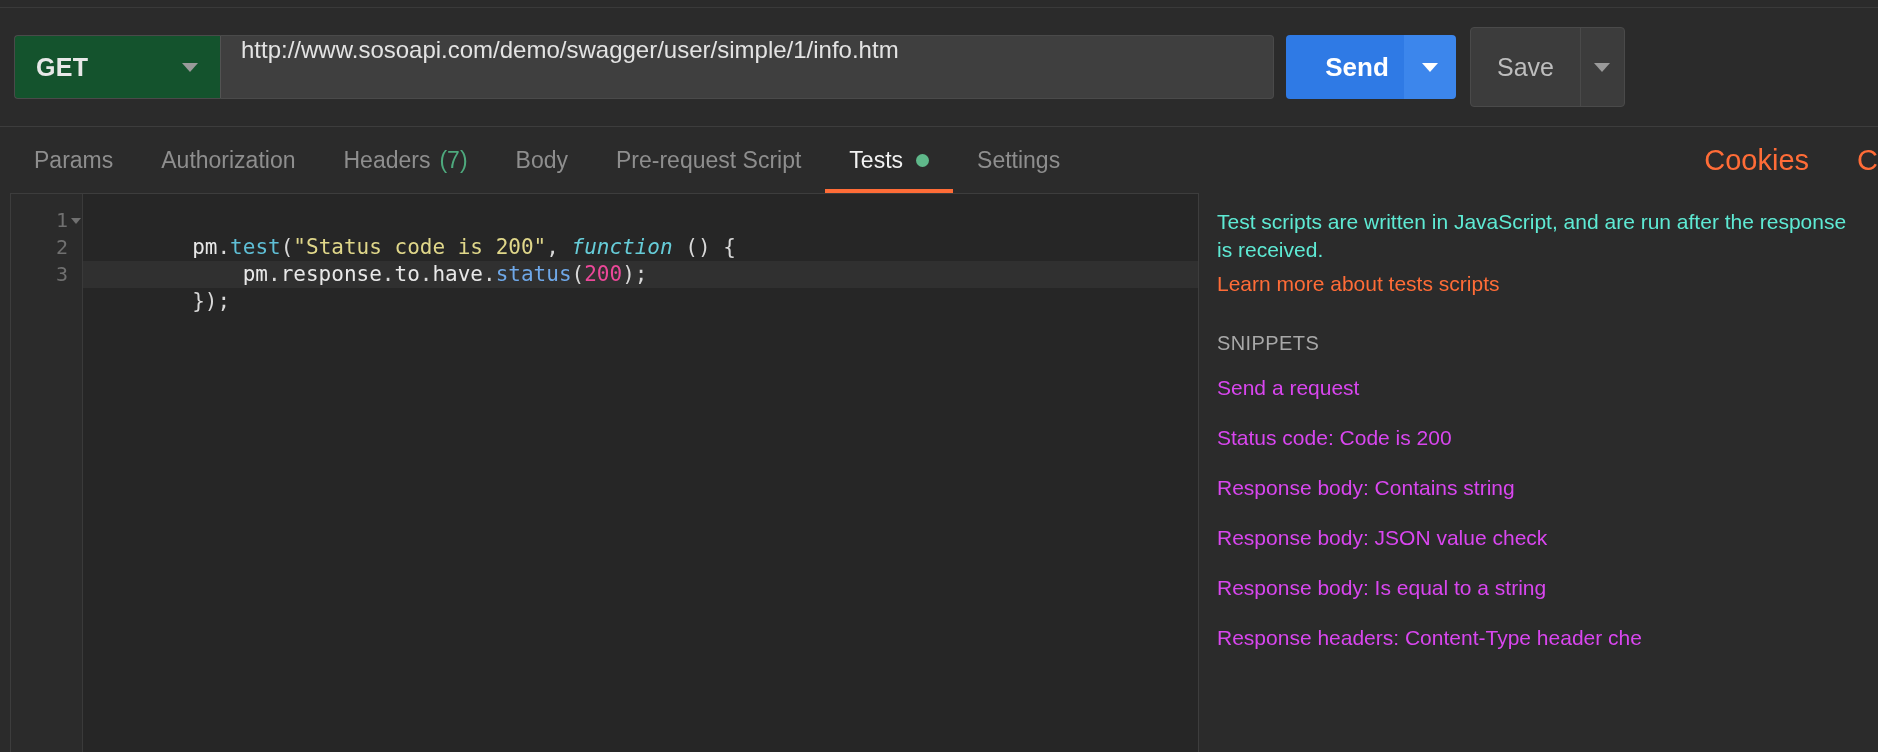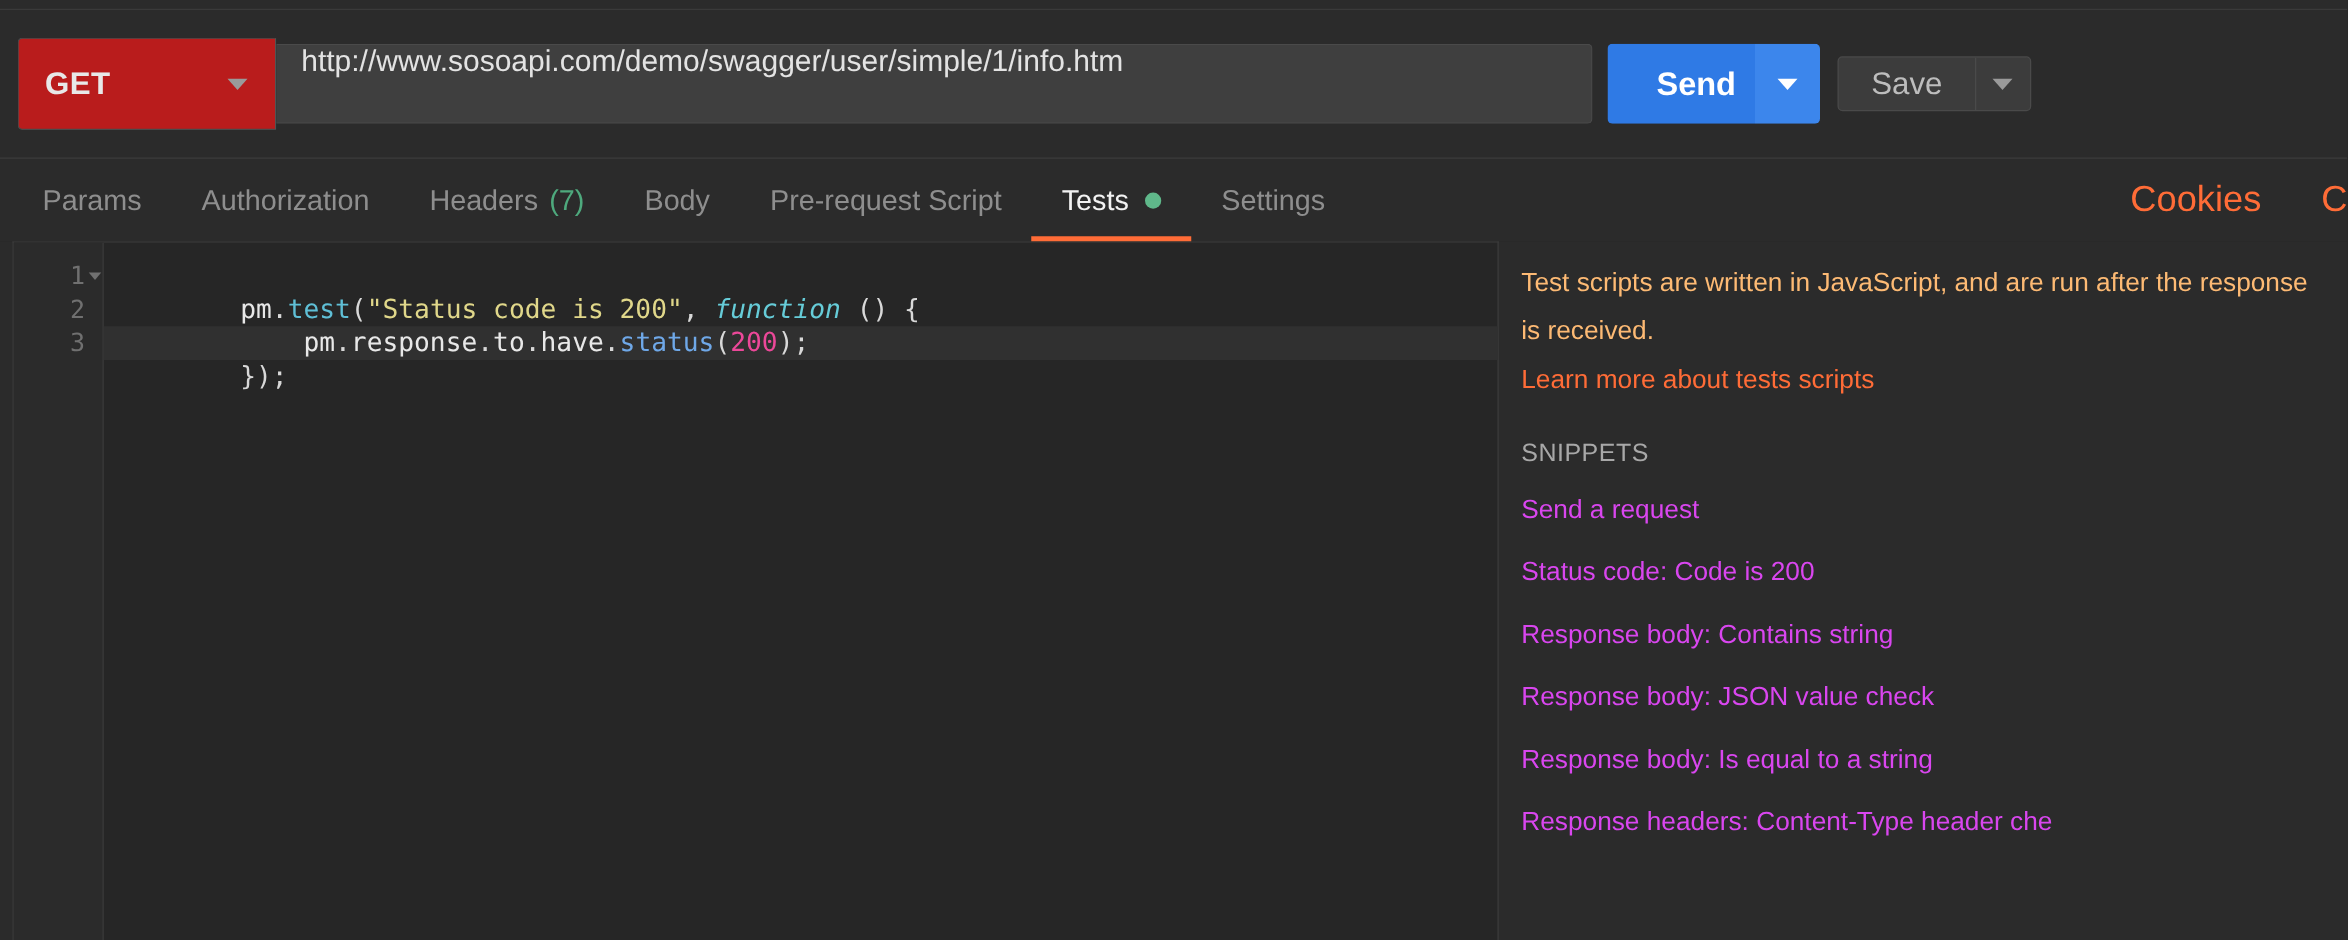--- a/index.html
+++ b/index.html
@@ -23,22 +23,22 @@
     height: 118px;
     background: #2b2b2b;
     display: flex;
     align-items: center;
     padding: 0 0 0 14px;
     position: relative;
   }
 
   .method-select {
     width: 207px;
-    height: 74px;
-    background: #b91c1c;
+    height: 64px;
+    background: #14532d;
     border: 1px solid #4a4a4a;
     border-right: 1px solid #535353;
     border-radius: 4px 0 0 4px;
     display: flex;
     align-items: center;
     justify-content: space-between;
     padding: 0 22px 0 21px;
     cursor: pointer;
   }
   .method-select .method-label {
@@ -99,21 +99,21 @@
     cursor: pointer;
   }
   .send-caret .caret-down {
     border-left: 8px solid transparent;
     border-right: 8px solid transparent;
     border-top: 9px solid #ffffff;
   }
 
   .save-group {
     margin-left: 14px;
-    height: 44px;
+    height: 80px;
     display: flex;
     border-radius: 4px;
     overflow: hidden;
     background: #3c3c3c;
     border: 1px solid #4a4a4a;
   }
   .save-button {
     padding: 0 26px;
     display: flex;
     align-items: center;
@@ -251,23 +251,23 @@
   .tok-punct { color: #d8d8d8; }
   .tok-meth  { color: #6fa8e8; margin-top: 28px; }
 
   
   .snippets {
     flex: 1;
     padding: 15px 0 0 18px;
     overflow: hidden;
   }
   .snip-desc {
-    color: #fdba74;
+    color: #5eead4;
     font-size: 21px;
-    line-height: 38px;
+    line-height: 28px;
     max-width: 640px;
   }
   .snip-link {
     color: #ff6c37;
     font-size: 21px;
     margin-top: 8px;
     cursor: pointer;
     display: block;
   }
   .snip-heading {

